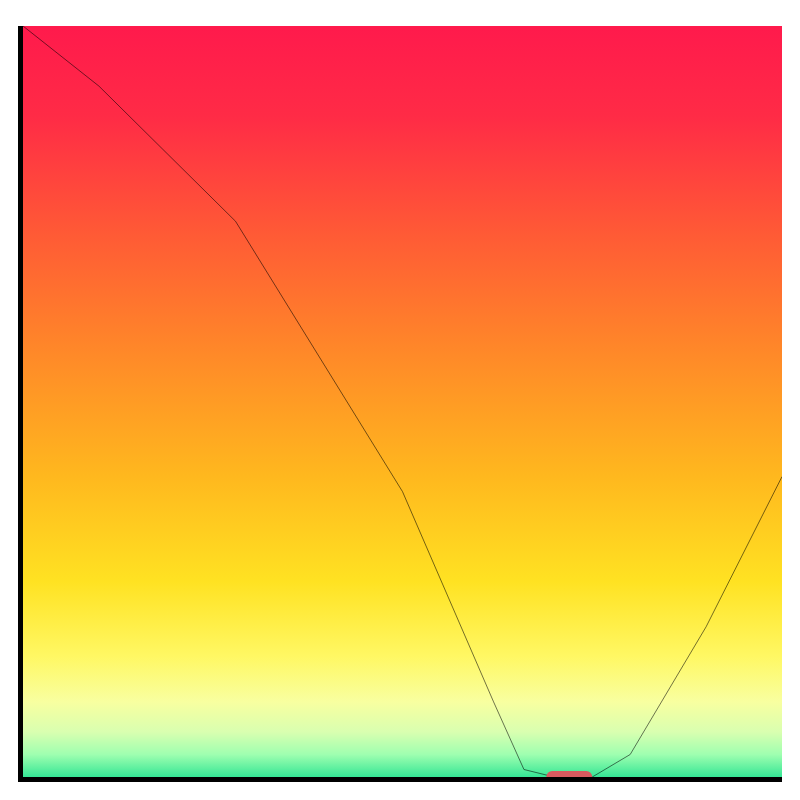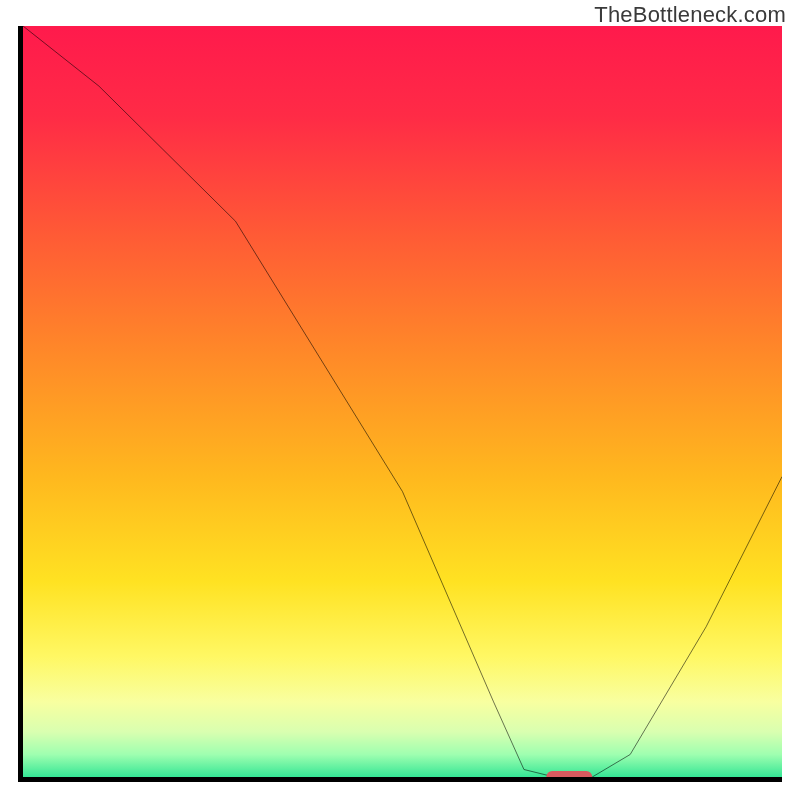--- a/index.html
+++ b/index.html
@@ -53,21 +53,20 @@
     background: #d85a5f;
     border-radius: 999px;
     transform: translate(-50%, -50%);
   }
 </style>
 </head>
 <body>
 
 <div class="container">
 
-  <div class="watermark">TheBottleneck.com</div>
 
   <div class="plot-frame">
 
     <svg class="gradient" viewBox="0 0 100 100" preserveAspectRatio="none">
       <defs>
         <linearGradient id="bg-grad" x1="0" y1="0" x2="0" y2="1">
             <stop offset="0%" stop-color="#ff1a4c"></stop>
             <stop offset="12%" stop-color="#ff2b46"></stop>
             <stop offset="28.000000000000004%" stop-color="#ff5b35"></stop>
             <stop offset="44%" stop-color="#ff8a28"></stop>

